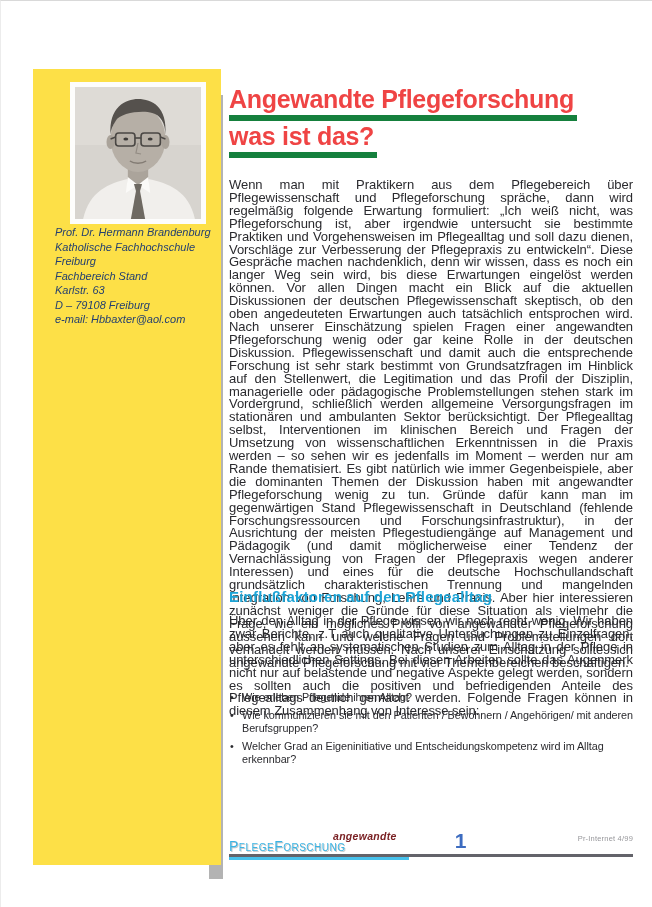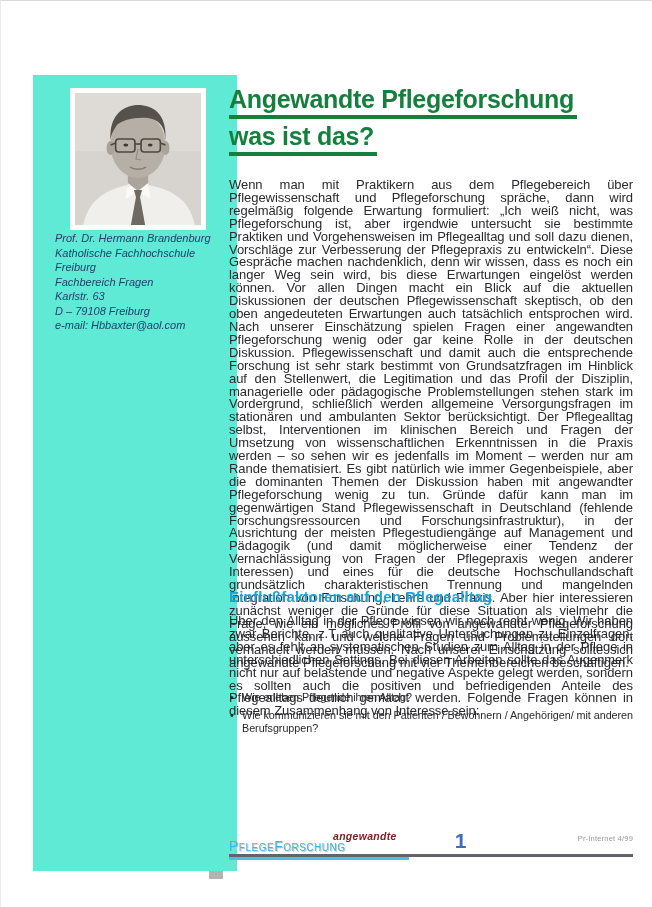--- a/index.html
+++ b/index.html
@@ -1,32 +1,32 @@
 <!DOCTYPE html>
 <html lang="de"><head>
 <meta charset="utf-8">
 <style>
   html,body{margin:0;padding:0;background:#ffffff;}
   body{font-family:"Liberation Sans","DejaVu Sans",sans-serif;-webkit-font-smoothing:antialiased;}
   .page{position:relative;width:652px;height:907px;background:#ffffff;overflow:hidden;
         border-top:1px solid #d9d9d9;border-left:1px solid #ececec;}
 
   
-  .sidebar{position:absolute;left:32px;top:74px;width:204px;height:796px;background:#5eead4;}
+  .sidebar{position:absolute;left:32px;top:68px;width:188px;height:796px;background:#fde047;}
   .sidebar-shadow{position:absolute;left:208px;top:94px;width:14px;height:784px;background:#b3b3b3;}
   .photo-frame{position:absolute;left:37px;top:13px;width:136px;height:142px;background:#fdfdfc;
                padding:5px;box-sizing:border-box;}
   .photo-frame svg{display:block;width:100%;height:100%;}
   .author-info{position:absolute;left:22px;top:156px;width:148px;color:#25406f;
                font-style:italic;font-size:11px;line-height:14.5px;}
   .author-info div{white-space:nowrap;}
   .title-block{position:absolute;left:228px;top:84px;width:404px;}
   .title-line{height:37px;}
   .title-line span{display:inline-block;font-size:25px;font-weight:bold;letter-spacing:-0.3px;
-                   color:#15803d;padding:0 3px 1px 0;border-bottom:4px solid #15803d;}
+                   color:#ef4444;padding:0 3px 1px 0;border-bottom:6px solid #15803d;}
 
   .para{position:absolute;left:228px;width:404px;font-size:13px;line-height:12.9px;
         color:#2a2a2e;text-align:justify;letter-spacing:-0.05px;hyphens:auto;}
   .para-1{top:165px;}
   .section-heading{position:absolute;left:228px;top:575px;width:404px;font-size:15px;
         font-weight:bold;color:#1da4d6;letter-spacing:0.2px;}
   .para-2{top:601px;}
 
   .bullets{position:absolute;left:228px;top:690px;width:404px;font-size:10.8px;
         line-height:12.9px;color:#2a2a2e;letter-spacing:-0.05px;}
@@ -76,21 +76,21 @@
         <path d="M52,90 L62,98 L50,106 Z" fill="#fbfaf8"></path>
         <path d="M72,90 L62,98 L74,106 Z" fill="#fbfaf8"></path>
         <path d="M58,97 L66,97 L64,104 L60,104 Z" fill="#6e6962"></path>
         <path d="M60,104 L64,104 L69,132 L55,132 Z" fill="#6e6962"></path>
       </svg>
     </div>
     <div class="author-info">
       <div>Prof. Dr. Hermann Brandenburg</div>
       <div>Katholische Fachhochschule</div>
       <div>Freiburg</div>
-      <div>Fachbereich Fragen</div>
+      <div>Fachbereich Stand</div>
       <div>Karlstr. 63</div>
       <div>D – 79108 Freiburg</div>
       <div>e-mail: Hbbaxter@aol.com</div>
     </div>
   </div>
 
   <div class="title-block">
     <div class="title-line">
       <span>Angewandte Pflegeforschung</span>
     </div>
@@ -101,20 +101,21 @@
 
   <p class="para para-1">Wenn man mit Praktikern aus dem Pflegebereich über Pflegewissenschaft und Pflegeforschung spräche, dann wird regelmäßig folgende Erwartung formuliert: „Ich weiß nicht, was Pflegeforschung ist, aber irgendwie untersucht sie bestimmte Praktiken und Vorgehensweisen im Pflegealltag und soll dazu dienen, Vorschläge zur Verbesserung der Pflegepraxis zu entwickeln“. Diese Gespräche machen nachdenklich, denn wir wissen, dass es noch ein langer Weg sein wird, bis diese Erwartungen eingelöst werden können. Vor allen Dingen macht ein Blick auf die aktuellen Diskussionen der deutschen Pflegewissenschaft skeptisch, ob den oben angedeuteten Erwartungen auch tatsächlich entsprochen wird. Nach unserer Einschätzung spielen Fragen einer angewandten Pflegeforschung wenig oder gar keine Rolle in der deutschen Diskussion. Pflegewissenschaft und damit auch die entsprechende Forschung ist sehr stark bestimmt von Grundsatzfragen im Hinblick auf den Stellenwert, die Legitimation und das Profil der Disziplin, managerielle oder pädagogische Problemstellungen stehen stark im Vordergrund, schließlich werden allgemeine Versorgungsfragen im stationären und ambulanten Sektor berücksichtigt. Der Pflegealltag selbst, Interventionen im klinischen Bereich und Fragen der Umsetzung von wissenschaftlichen Erkenntnissen in die Praxis werden – so sehen wir es jedenfalls im Moment – werden nur am Rande thematisiert. Es gibt natürlich wie immer Gegenbeispiele, aber die dominanten Themen der Diskussion haben mit angewandter Pflegeforschung wenig zu tun. Gründe dafür kann man im gegenwärtigen Stand Pflegewissenschaft in Deutschland (fehlende Forschungsressourcen und Forschungsinfrastruktur), in der Ausrichtung der meisten Pflegestudiengänge auf Management und Pädagogik (und damit möglicherweise einer Tendenz der Vernachlässigung von Fragen der Pflegepraxis wegen anderer Interessen) und eines für die deutsche Hochschullandschaft grundsätzlich charakteristischen Trennung und mangelnden Integration von Forschung, Lehre und Praxis. Aber hier interessieren zunächst weniger die Gründe für diese Situation als vielmehr die Frage, wie ein mögliches Profil von angewandter Pflegeforschung aussehen kann und welche Fragen und Problemstellungen dort verhandelt werden müssen. Nach unserer Einschätzung sollte sich angewandte Pflegeforschung mit vier Themenbereichen beschäftigen.</p>
 
   <h2 class="section-heading">Einflußfaktoren auf den Pflegealltag</h2>
 
   <p class="para para-2">Über den Alltag in der Pflege wissen wir noch recht wenig. Wir haben zwar Berichte, z.T auch qualitative Untersuchungen zu Einzelfragen, aber es fehlt an systematischen Studien zum Alltag in der Pflege in unterschiedlichen Settings. Bei diesen Arbeiten sollte das Augenmerk nicht nur auf belastende und negative Aspekte gelegt werden, sondern es sollten auch die positiven und befriedigenden Anteile des Pflegealltags deutlich gemacht werden. Folgende Fragen können in diesem Zusammenhang von Interesse sein:</p>
 
   <div class="bullets">
     <div class="bullet-item">Wie erleben Pflegende ihren Alltag?</div>
     <div class="bullet-item">Wie kommunizieren sie mit den Patienten / Bewohnern / Angehörigen/ mit anderen Berufsgruppen?</div>
+    <div class="bullet-item">Welcher Grad an Eigeninitiative und Entscheidungskompetenz wird im Alltag erkennbar?</div>
   </div>
 
   <div class="footer">
     <div class="footer-row">
       <div class="brand">
         <span class="brand-top">angewandte</span>
         <span class="brand-main">PflegeForschung</span>
       </div>
       <span class="page-number">1</span>
       <span class="fine-print">Pr-Internet 4/99</span>

